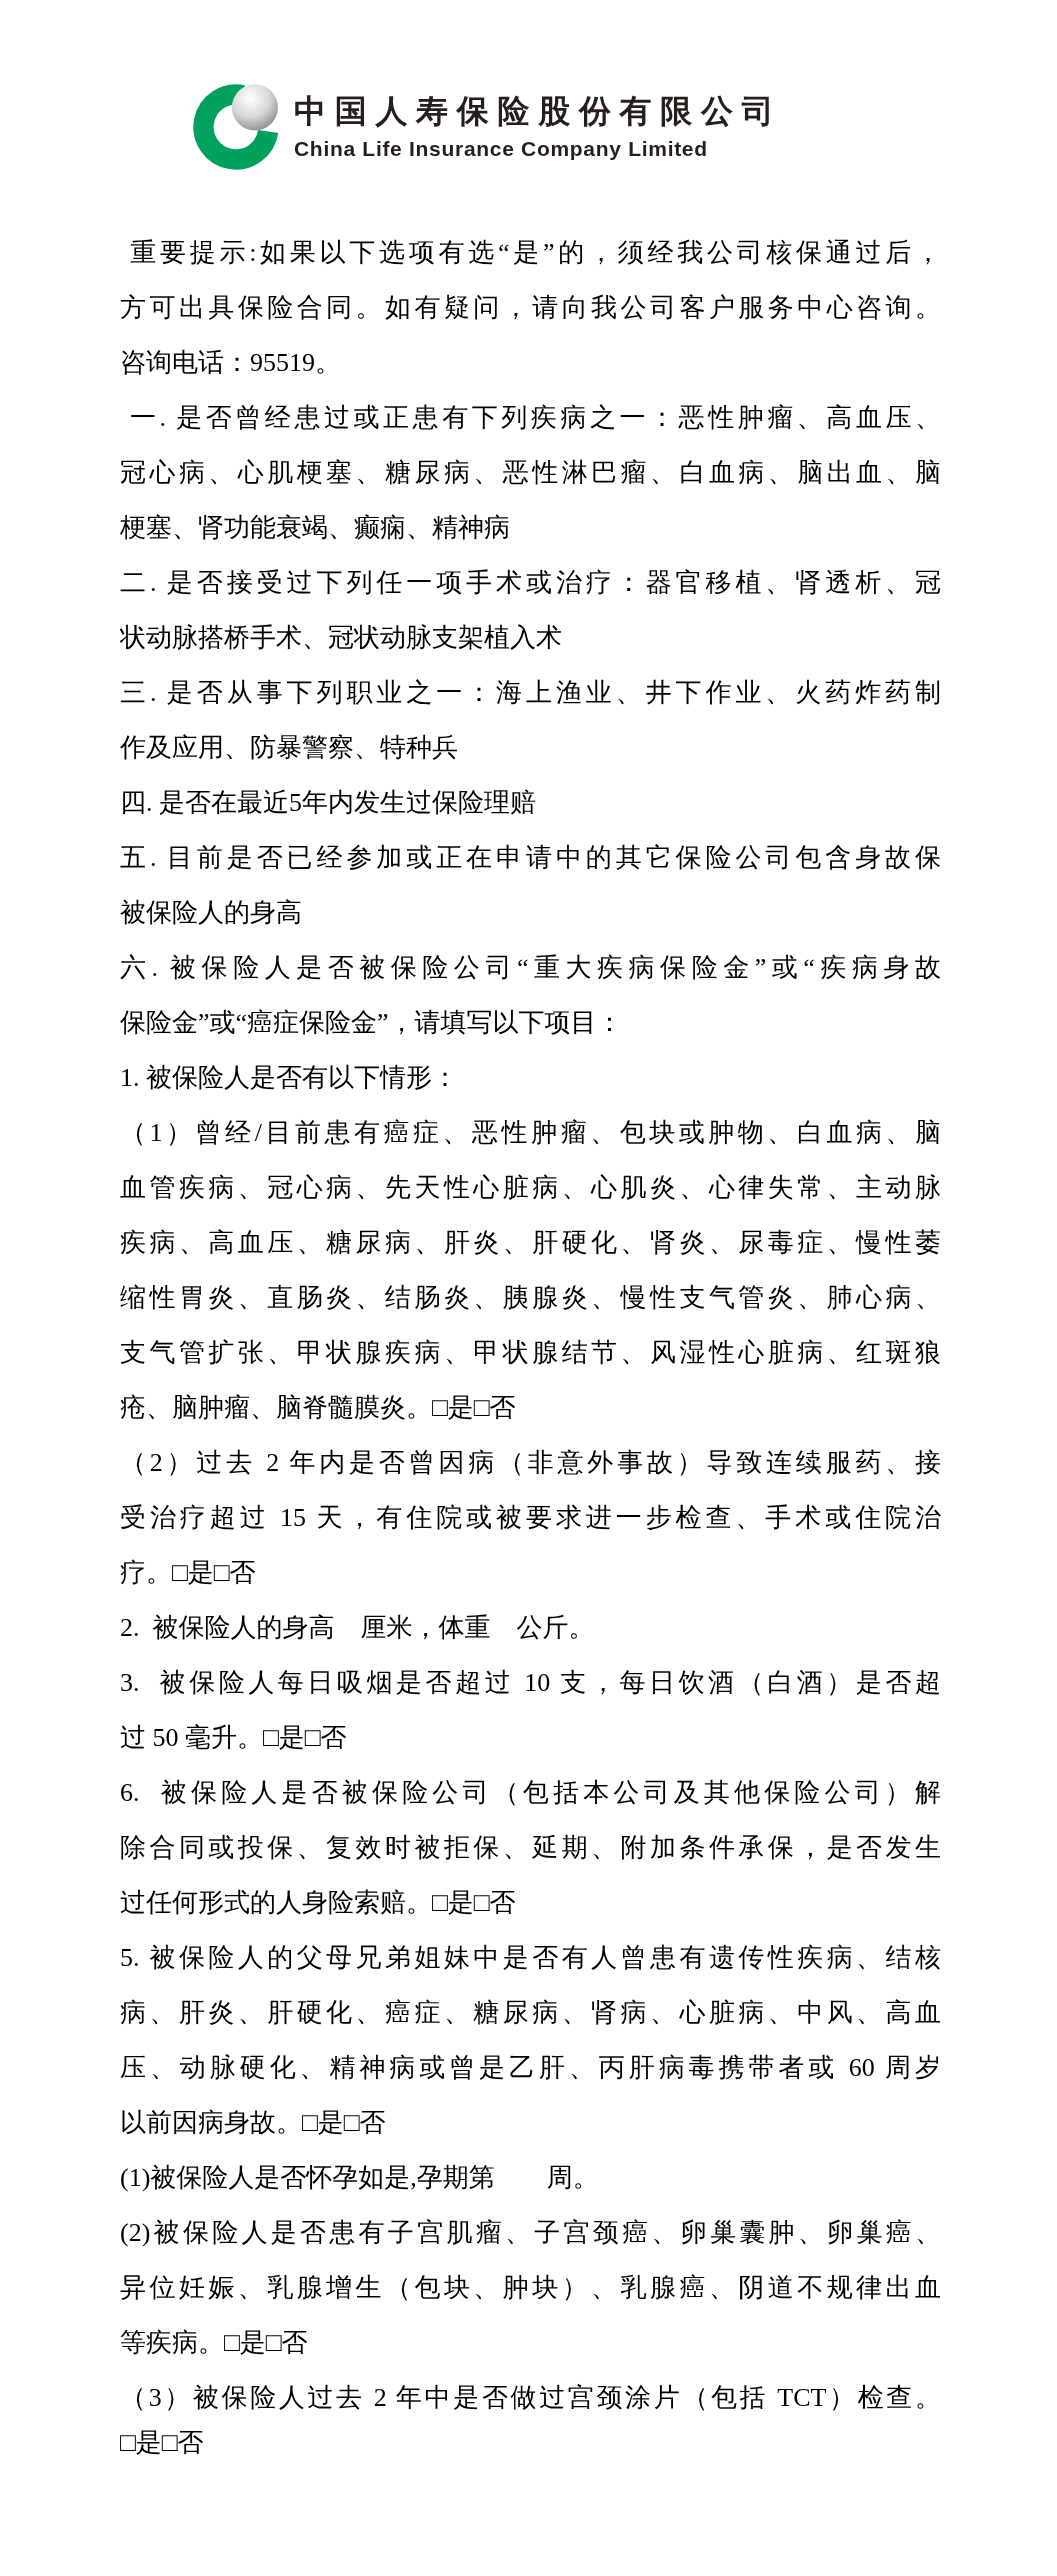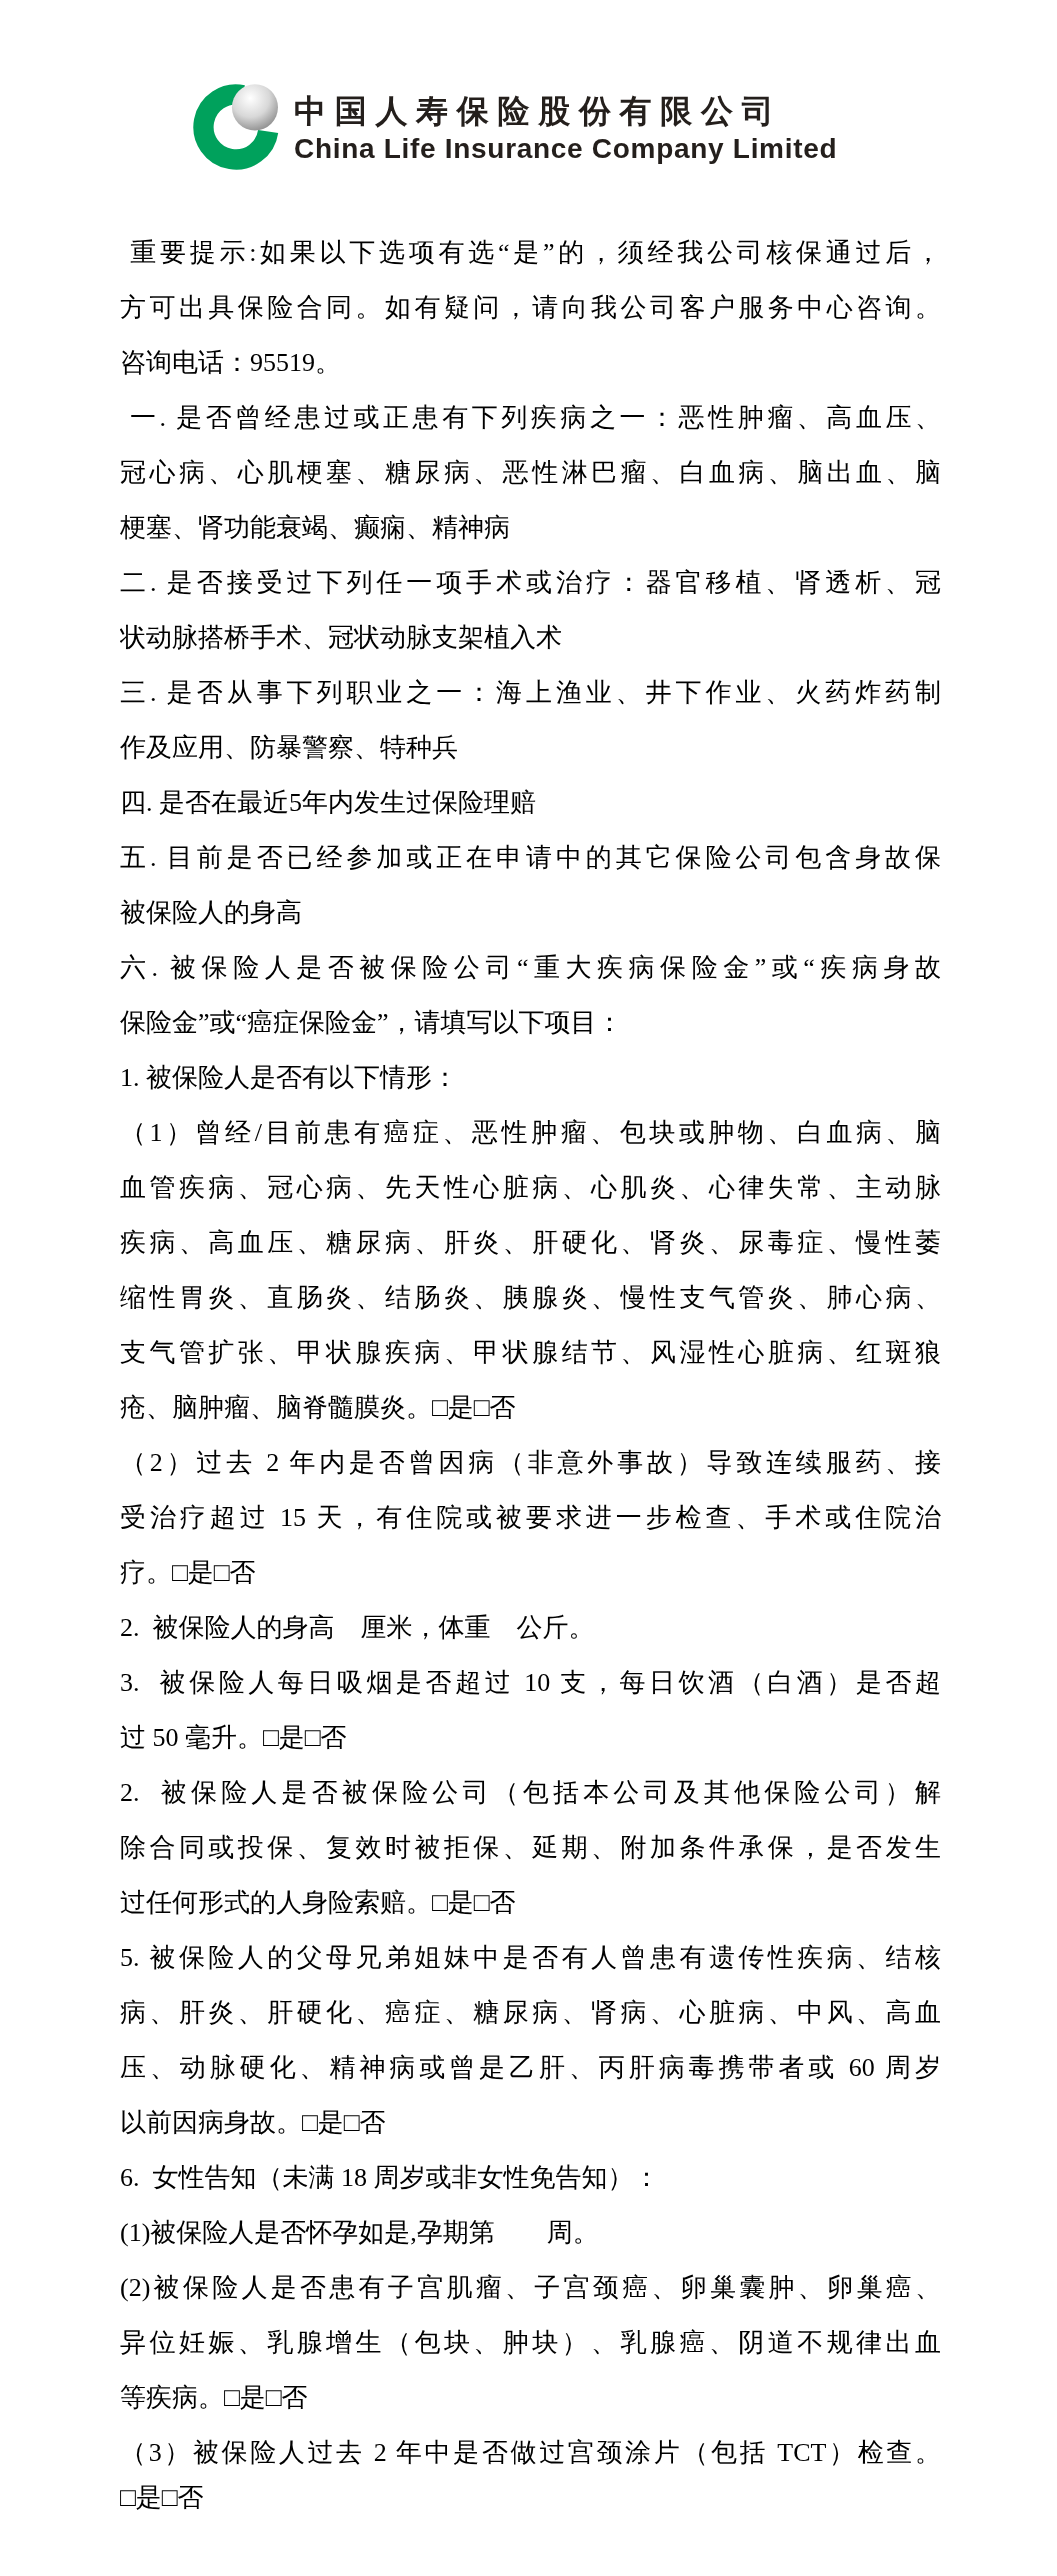--- a/index.html
+++ b/index.html
@@ -14,21 +14,21 @@
   .s1{stop-color:var(--sph1,#ffffff);}
   .s2{stop-color:var(--sph2,#d8d8d8);}
   .s3{stop-color:var(--sph3,#8c8c8c);}
   .titles{position:absolute;left:294px;top:89px;}
   .t-zh{
     font-size:32px;line-height:44px;font-weight:bold;letter-spacing:8.7px;
     color:var(--title-color,#241f1c);white-space:nowrap;
   }
   .t-en{
     font-family:"Liberation Sans","DejaVu Sans",sans-serif;
-    font-size:28px;line-height:28px;font-weight:bold;letter-spacing:0.7px;
+    font-size:21px;line-height:28px;font-weight:bold;letter-spacing:0.7px;
     color:var(--title-color,#241f1c);white-space:nowrap;margin-top:2px;
   }
   
   .doc{
     position:absolute;left:120px;top:225px;width:821px;
     font-size:26px;color:#000;
   }
   .line{
     line-height:55px;height:55px;white-space:pre-wrap;
     text-align:left;overflow:hidden;
@@ -82,28 +82,27 @@
     <div class="line j">疾病、高血压、糖尿病、肝炎、肝硬化、肾炎、尿毒症、慢性萎</div>
     <div class="line j">缩性胃炎、直肠炎、结肠炎、胰腺炎、慢性支气管炎、肺心病、</div>
     <div class="line j">支气管扩张、甲状腺疾病、甲状腺结节、风湿性心脏病、红斑狼</div>
     <div class="line">疮、脑肿瘤、脑脊髓膜炎。□是□否</div>
     <div class="line j">（2）过去 2 年内是否曾因病（非意外事故）导致连续服药、接</div>
     <div class="line j">受治疗超过 15 天，有住院或被要求进一步检查、手术或住院治</div>
     <div class="line">疗。□是□否</div>
     <div class="line">2.  被保险人的身高　厘米，体重　公斤。</div>
     <div class="line j">3.  被保险人每日吸烟是否超过 10 支，每日饮酒（白酒）是否超</div>
     <div class="line">过 50 毫升。□是□否</div>
-    <div class="line j">2.  被保险人是否被保险公司（包括本公司及其他保险公司）解</div>
+    <div class="line j">6.  被保险人是否被保险公司（包括本公司及其他保险公司）解</div>
     <div class="line j">除合同或投保、复效时被拒保、延期、附加条件承保，是否发生</div>
     <div class="line">过任何形式的人身险索赔。□是□否</div>
     <div class="line j">5. 被保险人的父母兄弟姐妹中是否有人曾患有遗传性疾病、结核</div>
     <div class="line j">病、肝炎、肝硬化、癌症、糖尿病、肾病、心脏病、中风、高血</div>
     <div class="line j">压、动脉硬化、精神病或曾是乙肝、丙肝病毒携带者或 60 周岁</div>
     <div class="line">以前因病身故。□是□否</div>
-    <div class="line">6.  女性告知（未满 18 周岁或非女性免告知）：</div>
     <div class="line">(1)被保险人是否怀孕如是,孕期第　　周。</div>
     <div class="line j">(2)被保险人是否患有子宫肌瘤、子宫颈癌、卵巢囊肿、卵巢癌、</div>
     <div class="line j">异位妊娠、乳腺增生（包块、肿块）、乳腺癌、阴道不规律出血</div>
     <div class="line">等疾病。□是□否</div>
     <div class="line j">（3）被保险人过去 2 年中是否做过宫颈涂片（包括 TCT）检查。</div>
     <div class="line tight">□是□否</div>
   </div>
 
 </div>
 

